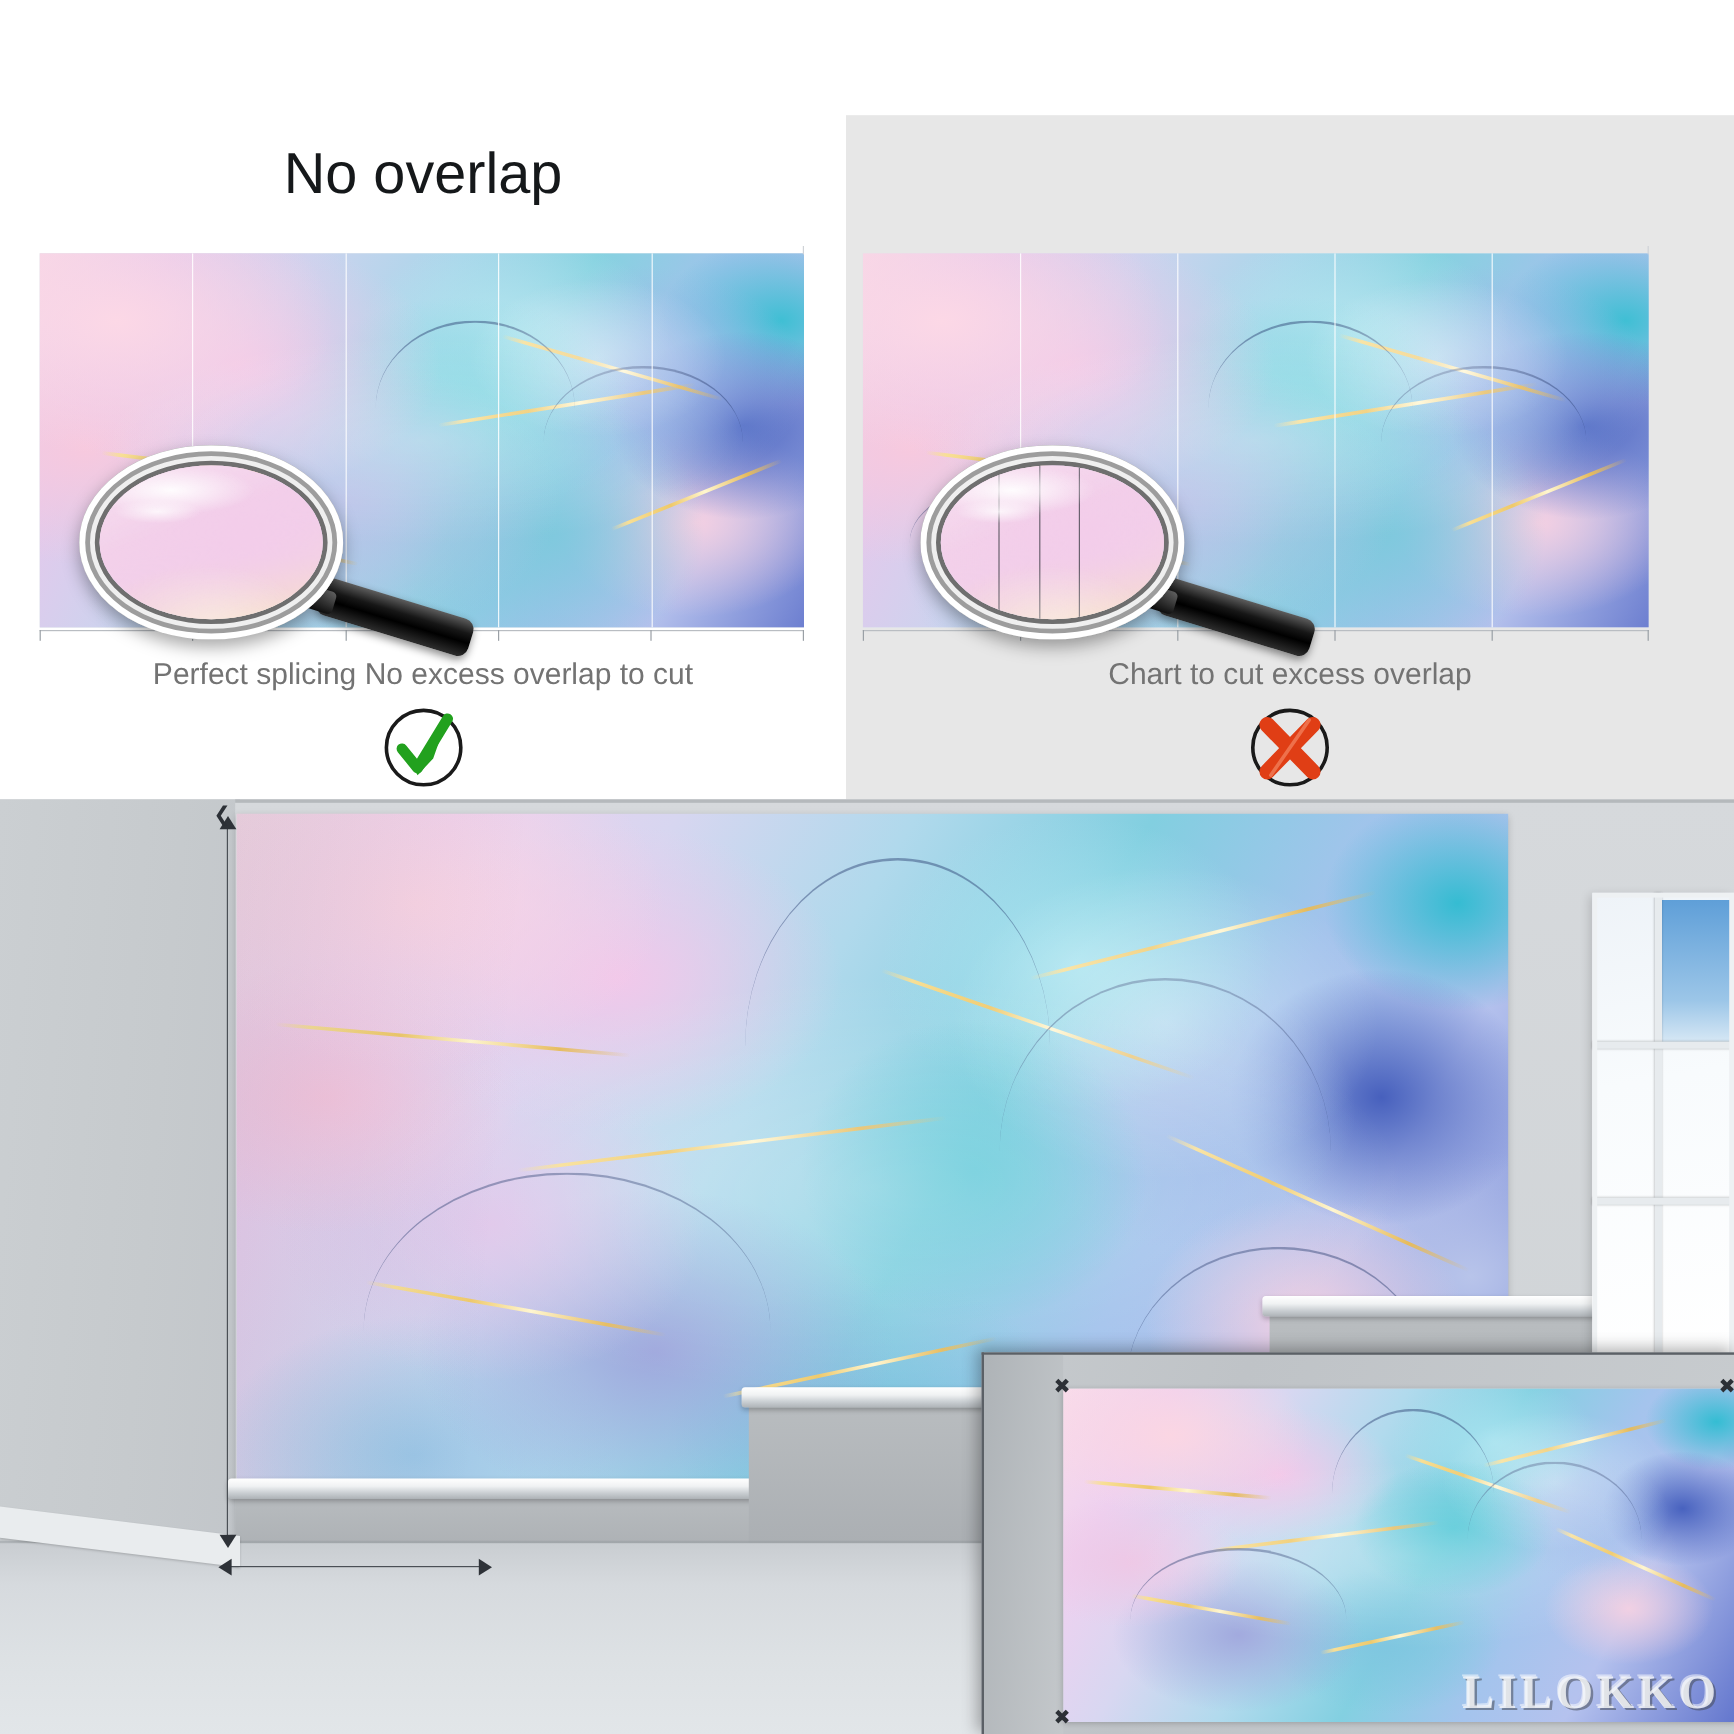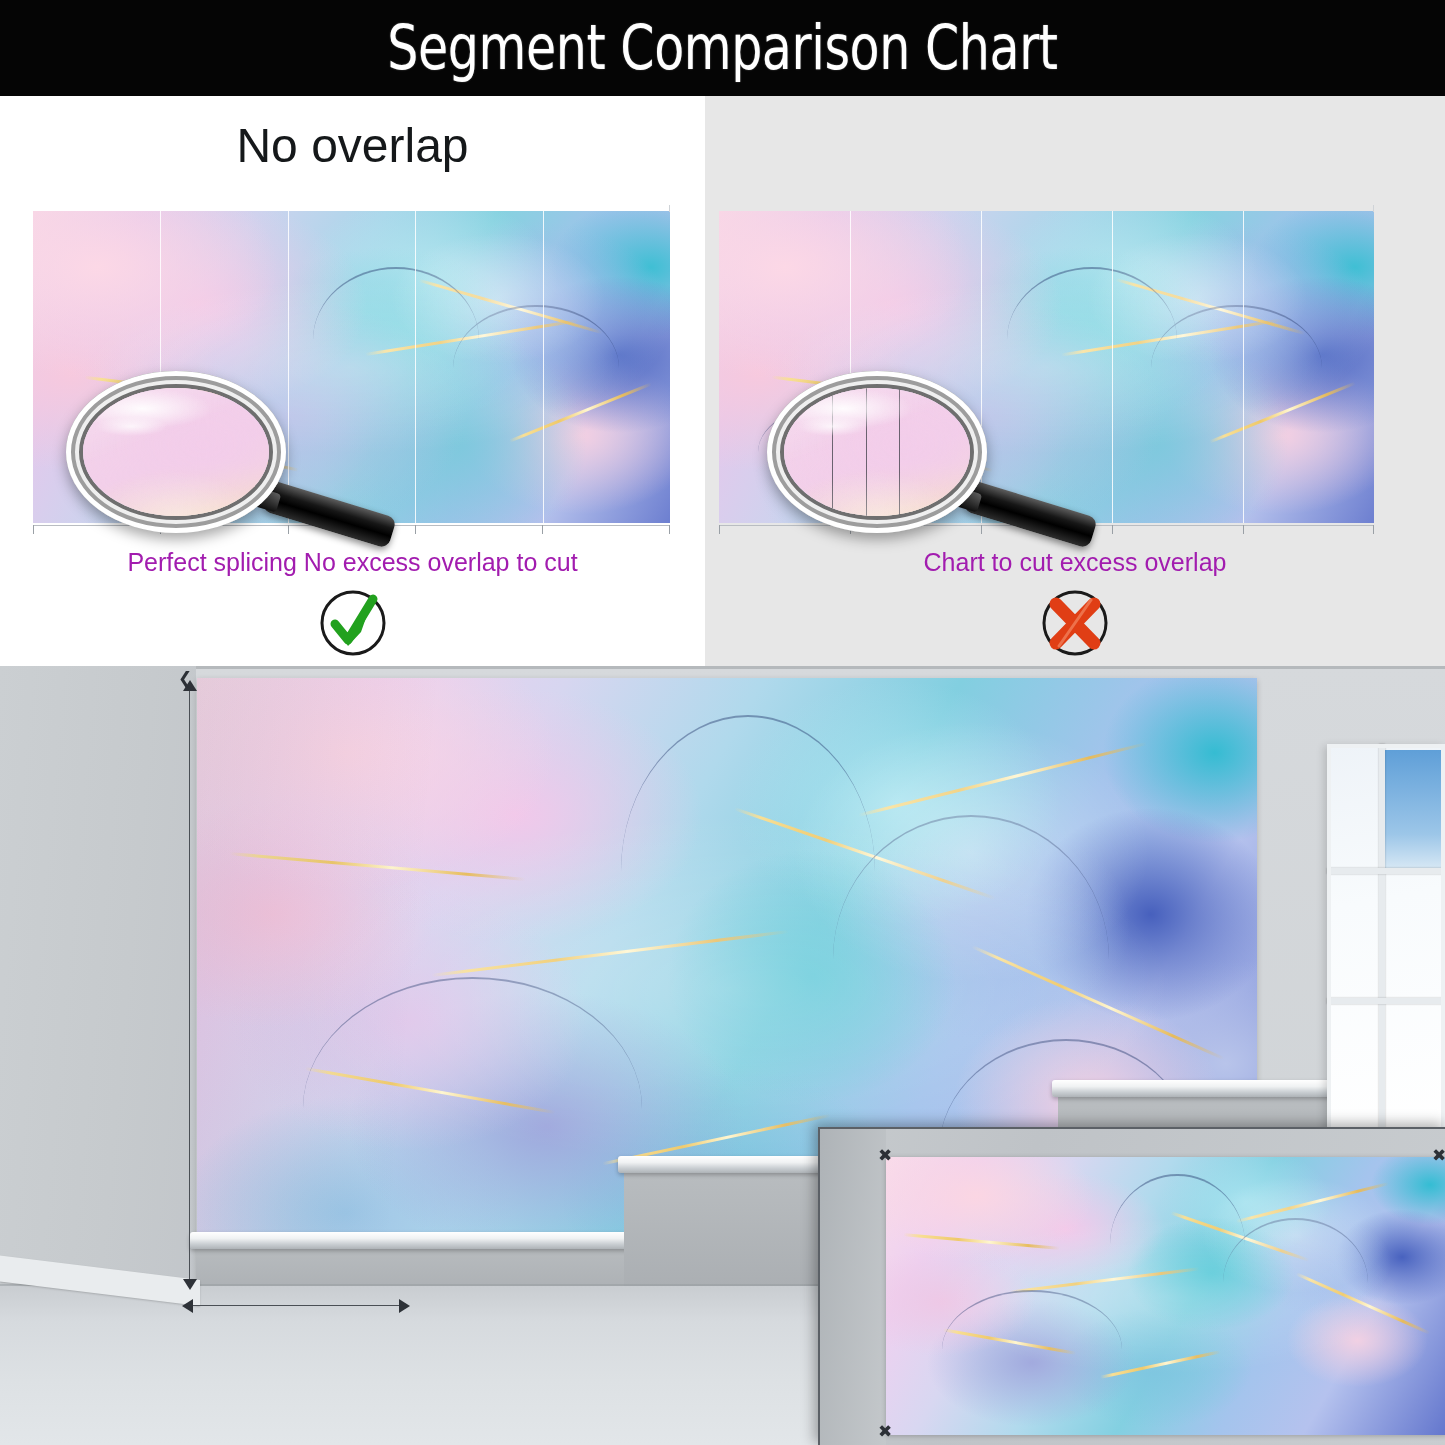--- a/index.html
+++ b/index.html
@@ -21,21 +21,21 @@
   .compare{position:absolute;left:0;top:96px;width:1445px;height:570px;}
   .panel{position:absolute;top:0;height:570px;}
   .panel-left{left:0;width:705px;background:#ffffff;}
   .panel-right{left:705px;width:740px;background:#e7e7e7;}
   .panel-heading{
     position:absolute;top:22px;left:0;width:100%;text-align:center;
     font-size:48px;color:#15181a;font-weight:400;letter-spacing:0px;
   }
   .panel-caption{
     position:absolute;left:0;width:100%;text-align:center;
-    font-size:25px;color:#a21caf;font-weight:400;
+    font-size:25px;color:#737373;font-weight:400;
   }
   .panel-left .panel-caption{top:452px;}
   .panel-right .panel-caption{top:452px;}
 
   
   .thumb{position:absolute;overflow:hidden;background:#dfe6ec;}
   .panel-left .thumb{left:33px;top:115px;width:637px;height:312px;}
   .panel-right .thumb{left:14px;top:115px;width:655px;height:312px;}
 
   
@@ -148,23 +148,20 @@
   .watermark{position:absolute;right:14px;bottom:14px;
     font-family:"Liberation Serif","DejaVu Serif",serif;font-size:40px;letter-spacing:3px;
     font-weight:700;color:rgba(245,246,248,.82);
     text-shadow:2px 2px 0 rgba(70,75,85,.55), -1px -1px 0 rgba(255,255,255,.5);}
 </style>
 </head>
 <body>
 
 <div id="root">
 
-  <div class="titlebar">
-    <div class="title">Segment Comparison Chart</div>
-  </div>
 
   <div class="compare">
 
     <div class="panel panel-left">
       <div class="panel-heading">No overlap</div>
 
       <div class="thumb">
         <div class="marble">
           <div class="lay m-base"></div>
           <div class="goldline" style="left:52%;top:40%;width:34%;transform:rotate(-9deg);"></div>
@@ -381,16 +378,17 @@
           <div class="goldline" style="left:38%;top:74%;width:22%;height:3px;transform:rotate(-12deg);"></div>
           <div class="inkline" style="left:40%;top:6%;width:24%;height:50%;"></div>
           <div class="inkline" style="left:60%;top:22%;width:26%;height:46%;"></div>
           <div class="inkline" style="left:10%;top:48%;width:32%;height:42%;"></div>
           <div class="lay m-veil"></div>
         </div>
       </div>
       <div class="corner-mark" style="left:58px;top:18px;">✖</div>
       <div class="corner-mark" style="left:612px;top:18px;">✖</div>
       <div class="corner-mark" style="left:58px;top:294px;">✖</div>
+      <div class="watermark">LILOKKO</div>
     </div>
   </div>
 
 </div>
 
 </body></html>

